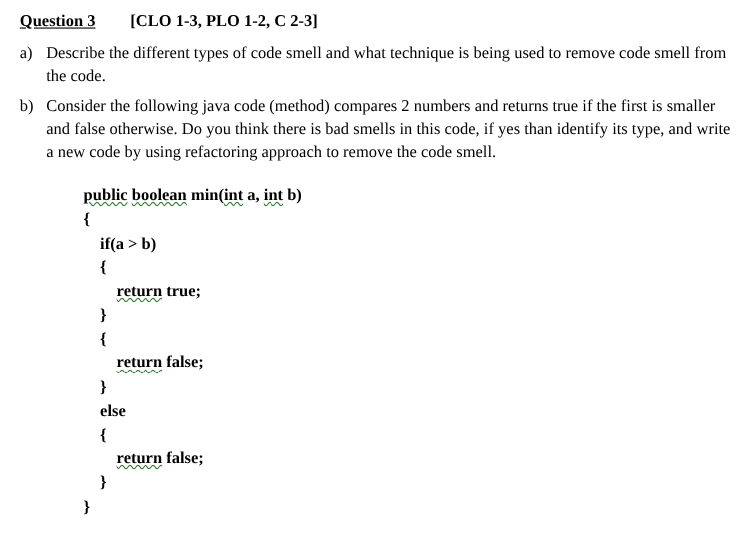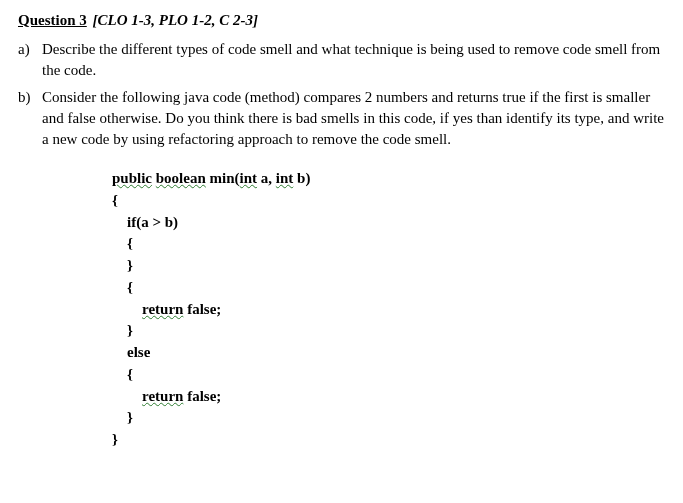--- a/index.html
+++ b/index.html
@@ -19,42 +19,41 @@
     .question-header {
       margin-bottom: 8px;
     }
     .question-title {
       font-weight: bold;
       text-decoration: underline;
       text-align: right;
     }
     .question-tags {
       font-weight: bold;
-      margin-left: 2px;
-      font-style: italic;
+      margin-left: 28px;
     }
     .part {
       display: flex;
       margin-bottom: 6px;
     }
     .part-label {
       width: 24px;
       flex-shrink: 0;
     }
     .part-text {
       flex: 1;
     }
     .italic {
     }
     .bold {
       font-weight: normal;
     }
     .code-block {
       margin-top: 18px;
-      margin-left: 94px;
+      margin-left: 58px;
       font-family: 'Times New Roman', Times, serif;
       font-size: 15px;
       line-height: 1.45;
     }
     .code-line {
       white-space: pre;
       font-weight: bold;
     }
     .underline-green {
       text-decoration: underline;
@@ -86,20 +85,21 @@
   <div class="part-text">
     <span>Consider the following java code (method) compares 2 numbers and returns </span><span class="italic">true</span><span> if the first is </span><span class="bold">smaller</span><span> and </span><span class="italic">false</span><span> otherwise. Do you think there is bad smells in this code, if yes than identify its type, and write a new code by using refactoring approach to remove the code smell.</span>
   </div>
 </div>
 
 <div class="code-block">
   <div class="code-line"><span class="underline-green">public</span><span> </span><span class="underline-green">boolean</span><span> min(</span><span class="underline-green">int</span><span> a, </span><span class="underline-green">int</span><span> b)</span></div>
   <div class="code-line">{</div>
   <div class="code-line"><span>    </span><span class="underline-red">if(a</span><span> &gt; b)</span></div>
   <div class="code-line">    {</div>
+  <div class="code-line"><span>        </span><span class="underline-green">return</span><span> true;</span></div>
   <div class="code-line">    }</div>
   <div class="code-line">    {</div>
   <div class="code-line"><span>        </span><span class="underline-green">return</span><span> false;</span></div>
   <div class="code-line">    }</div>
   <div class="code-line"><span>    </span><span class="underline-red">else</span></div>
   <div class="code-line">    {</div>
   <div class="code-line"><span>        </span><span class="underline-green">return</span><span> false;</span></div>
   <div class="code-line">    }</div>
   <div class="code-line">}</div>
 </div>

